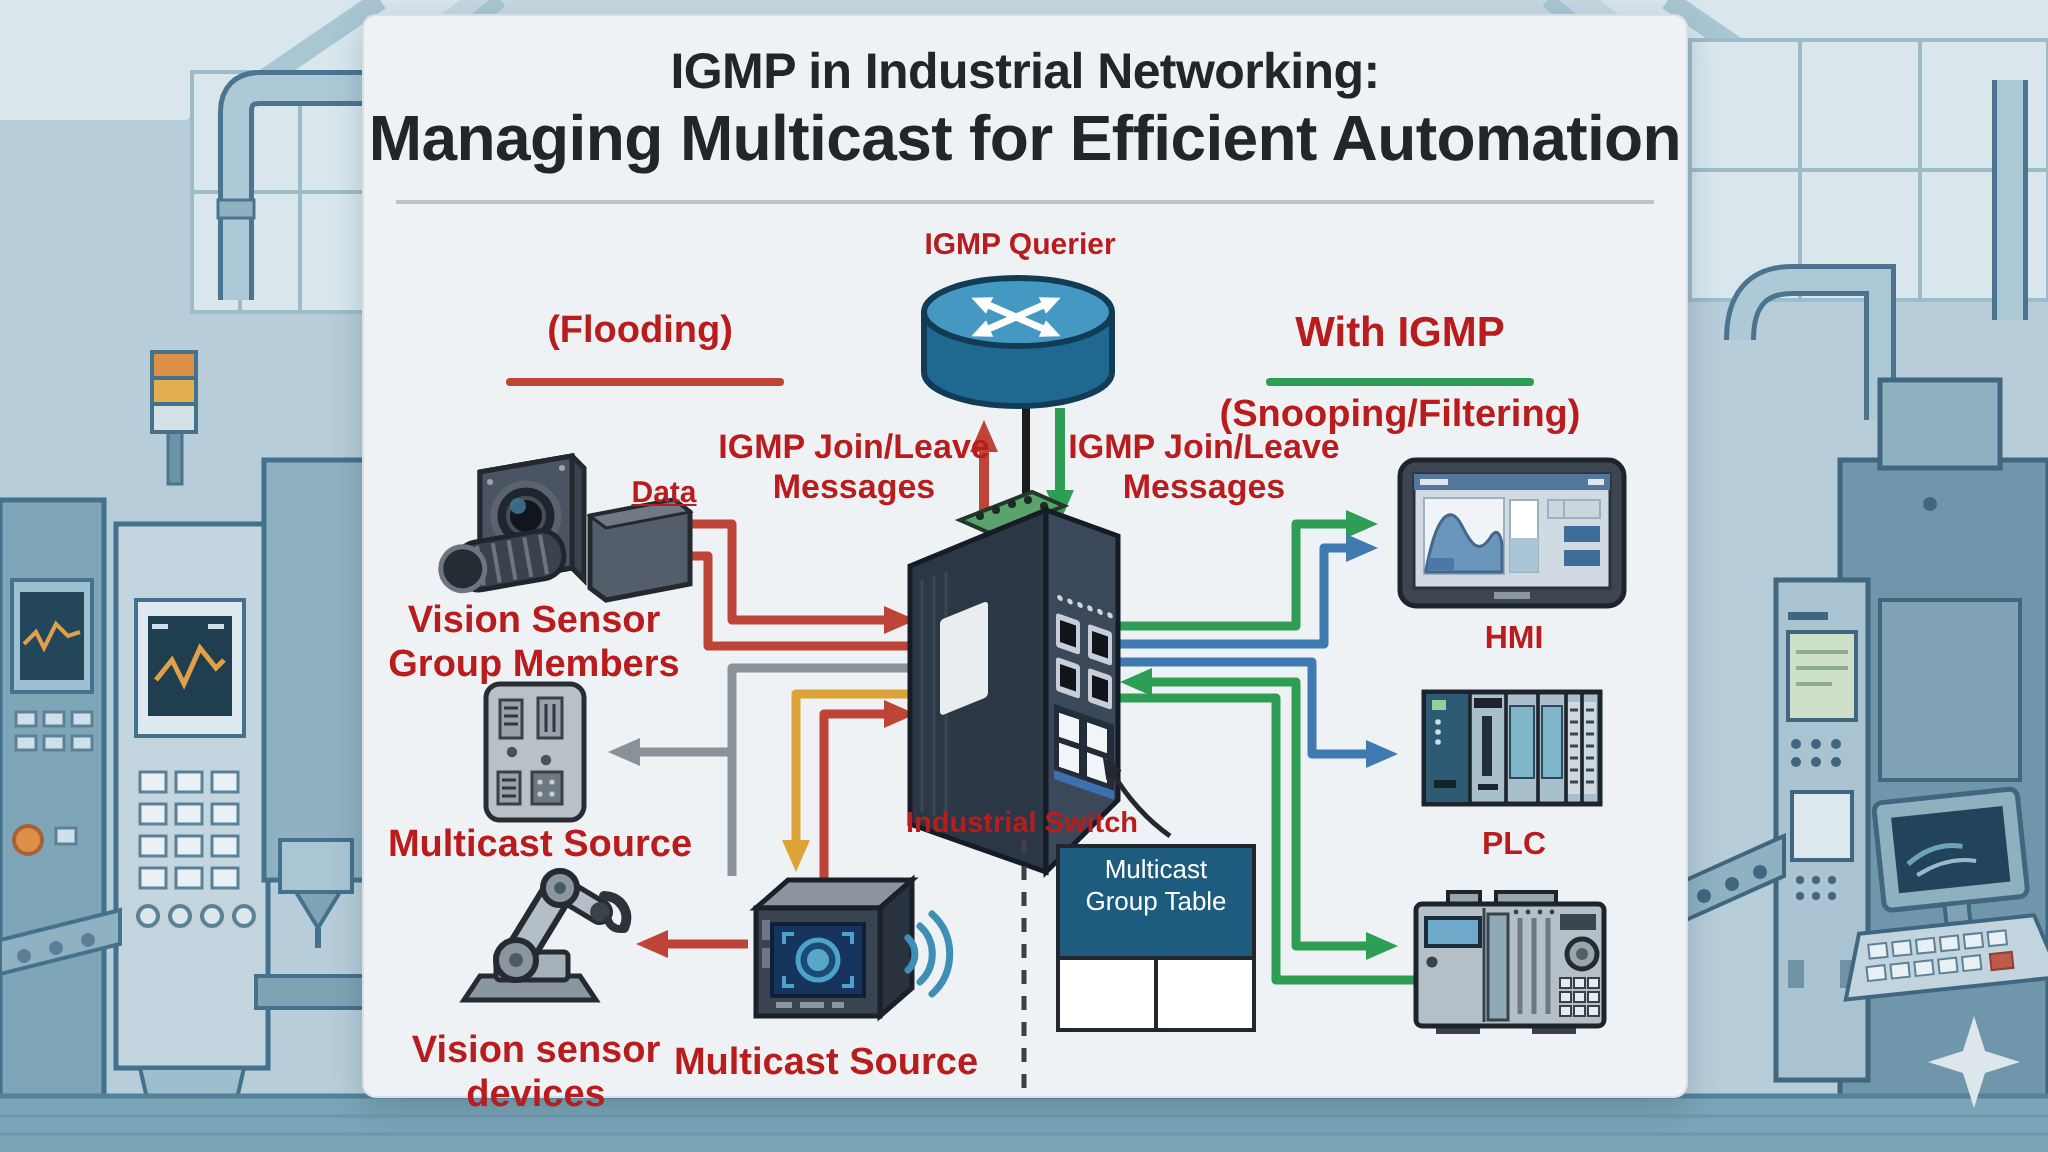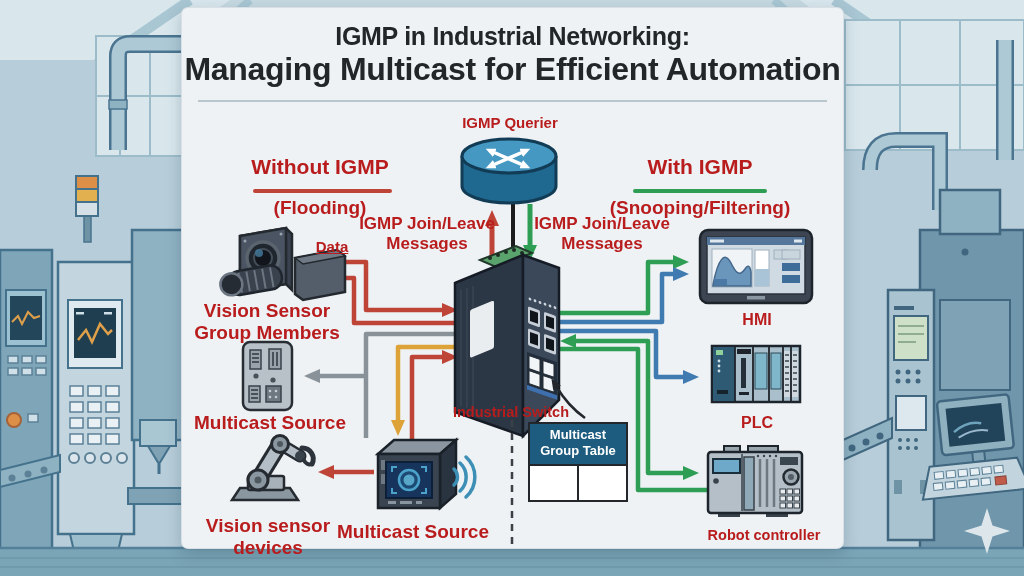--- a/index.html
+++ b/index.html
@@ -29,22 +29,22 @@
   .dev{font-size:19px;line-height:1.18;}
   .lbl-vision{top:292px;left:5px;width:160px;}
   .lbl-mcast-left{top:404px;left:8px;width:160px;}
   .lbl-visdev{top:507px;left:6px;width:160px;}
   .lbl-mcast-bot{top:513px;left:151px;width:160px;}
   .lbl-switch{top:396px;left:249px;width:160px;font-size:14.5px;}
   .lbl-hmi{top:303px;left:495px;width:160px;font-size:16px;}
   .lbl-plc{top:406px;left:495px;width:160px;font-size:16px;}
   .lbl-robot{top:519px;left:502px;width:160px;font-size:14.5px;}
   .mg-table{position:absolute;left:346px;top:414px;width:100px;}
-  .mg-head{box-sizing:border-box;width:100px;height:42px;background:#1d5c7e;
-           border:2px solid #23272b;border-bottom:none;color:#fff;font-weight:bold;
+  .mg-head{box-sizing:border-box;width:100px;height:56px;background:#1d5c7e;
+           border:2px solid #23272b;border-bottom:none;color:#fff;font-weight:normal;
            font-size:13px;line-height:1.25;text-align:center;white-space:pre-line;
            padding-top:3px;}
   .mg-body{box-sizing:border-box;display:flex;width:100px;height:38px;background:#fff;
            border:2px solid #23272b;}
   .mg-cell{flex:1;}
   .mg-cell:first-child{border-right:2px solid #23272b;}
   .sparkle{position:absolute;left:964px;top:508px;width:46px;height:46px;background:#e3eaee;
     clip-path:polygon(50% 0%,62% 38%,100% 50%,62% 62%,50% 100%,38% 62%,0% 50%,38% 38%);
     opacity:.95;}
 </style>
@@ -504,21 +504,20 @@
       </g>
     </svg>
 
     <div class="lbl title1">IGMP in Industrial Networking:</div>
     <div class="lbl title2">Managing Multicast for Efficient Automation</div>
     <div class="divider"></div>
 
     <div class="lbl querier-lbl">IGMP Querier</div>
 
     <div class="lbl sec-left">
-      <div class="sec-head">Without IGMP</div>
       <div class="sec-sub">(Flooding)</div>
     </div>
     <div class="u-red"></div>
 
     <div class="lbl sec-right">
       <div class="sec-head">With IGMP</div>
       <div class="sec-sub">(Snooping/Filtering)</div>
     </div>
     <div class="u-green"></div>
 
@@ -530,21 +529,20 @@
 
     <div class="lbl dev lbl-vision">Vision Sensor
 Group Members</div>
     <div class="lbl dev lbl-mcast-left">Multicast Source</div>
     <div class="lbl dev lbl-visdev">Vision sensor
 devices</div>
     <div class="lbl dev lbl-mcast-bot">Multicast Source</div>
     <div class="lbl dev lbl-switch">Industrial Switch</div>
     <div class="lbl dev lbl-hmi">HMI</div>
     <div class="lbl dev lbl-plc">PLC</div>
-    <div class="lbl dev lbl-robot">Robot controller</div>
 
     <div class="mg-table">
       <div class="mg-head">Multicast
 Group Table</div>
       <div class="mg-body">
         <div class="mg-cell"></div>
         <div class="mg-cell"></div>
       </div>
     </div>
   </div>

